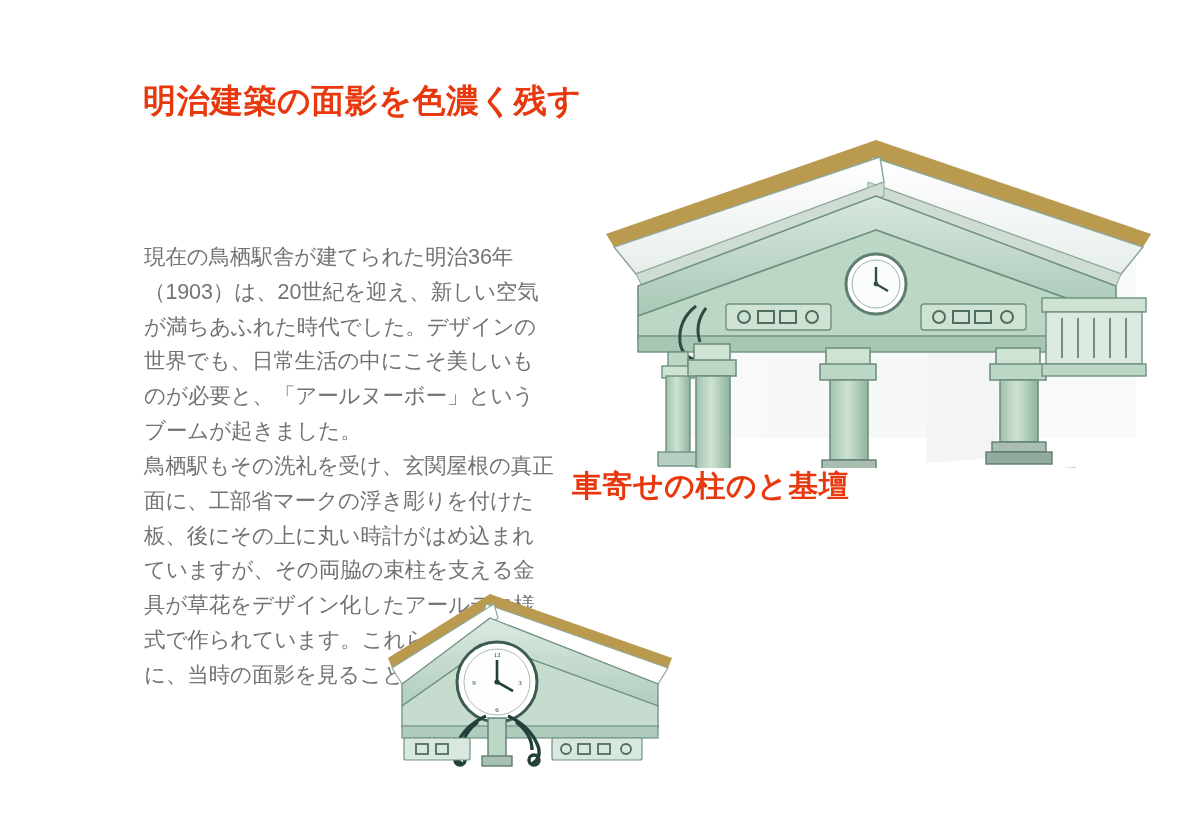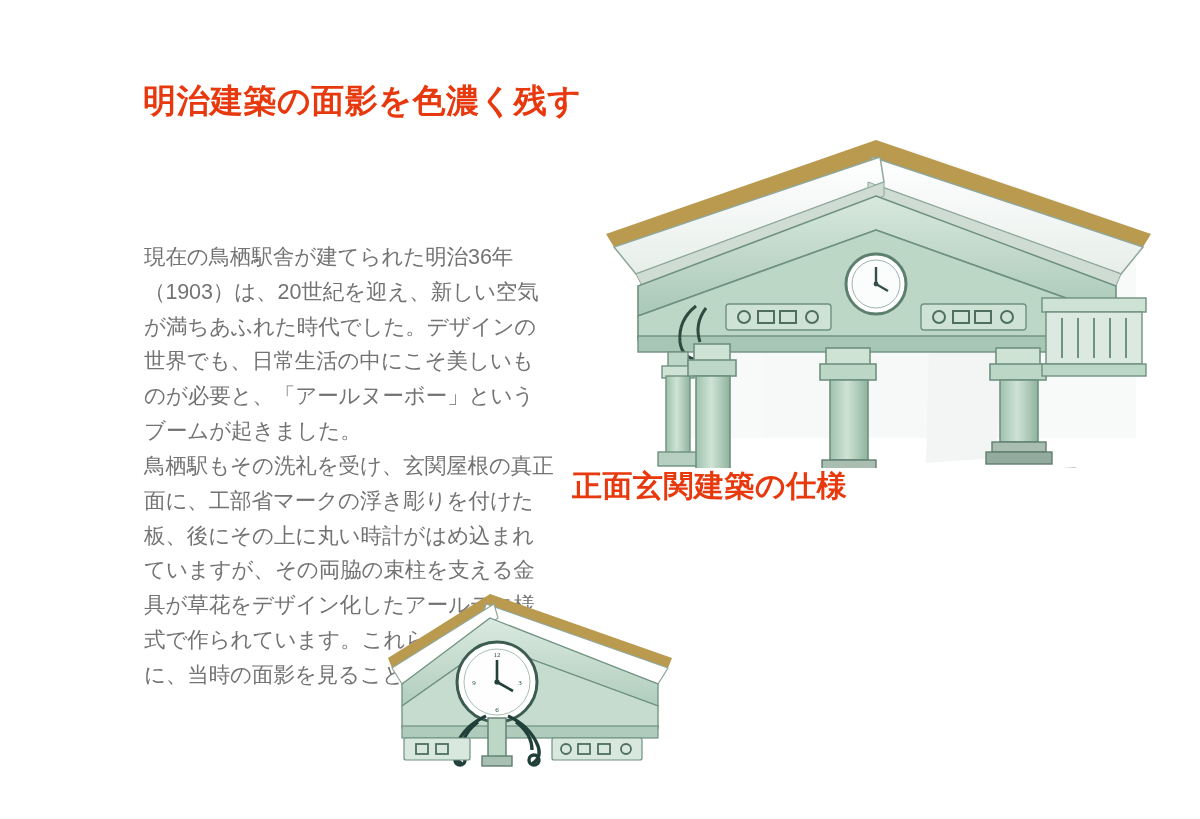--- a/index.html
+++ b/index.html
@@ -217,21 +217,21 @@
       <rect x="104" y="376" width="64" height="12" fill="#93ab9e" stroke="#5f7d70" stroke-width="1.4"></rect>
       <rect x="246" y="352" width="54" height="10" fill="#a9bdb1" stroke="#5f7d70" stroke-width="1.4"></rect>
       <rect x="240" y="362" width="66" height="12" fill="#93ab9e" stroke="#5f7d70" stroke-width="1.4"></rect>
       <rect x="416" y="334" width="54" height="10" fill="#a9bdb1" stroke="#5f7d70" stroke-width="1.4"></rect>
       <rect x="410" y="344" width="66" height="12" fill="#93ab9e" stroke="#5f7d70" stroke-width="1.4"></rect>
     </g>
 
     <path d="M80 392 L500 360" stroke="#b9c6bf" stroke-width="2" fill="none"></path>
   </svg>
 
-  <div class="sub-headline">正面玄関建築の仕様</div>
+  <div class="sub-headline">車寄せの柱のと基壇</div>
 
 
   <svg class="illus" id="illus-clock" viewBox="0 0 300 190">
     <defs>
       <linearGradient id="gGable2" x1="0" y1="0" x2="0" y2="1">
         <stop offset="0%" stop-color="#dbeae1"></stop>
         <stop offset="100%" stop-color="#b0cdbc"></stop>
       </linearGradient>
     </defs>
 

